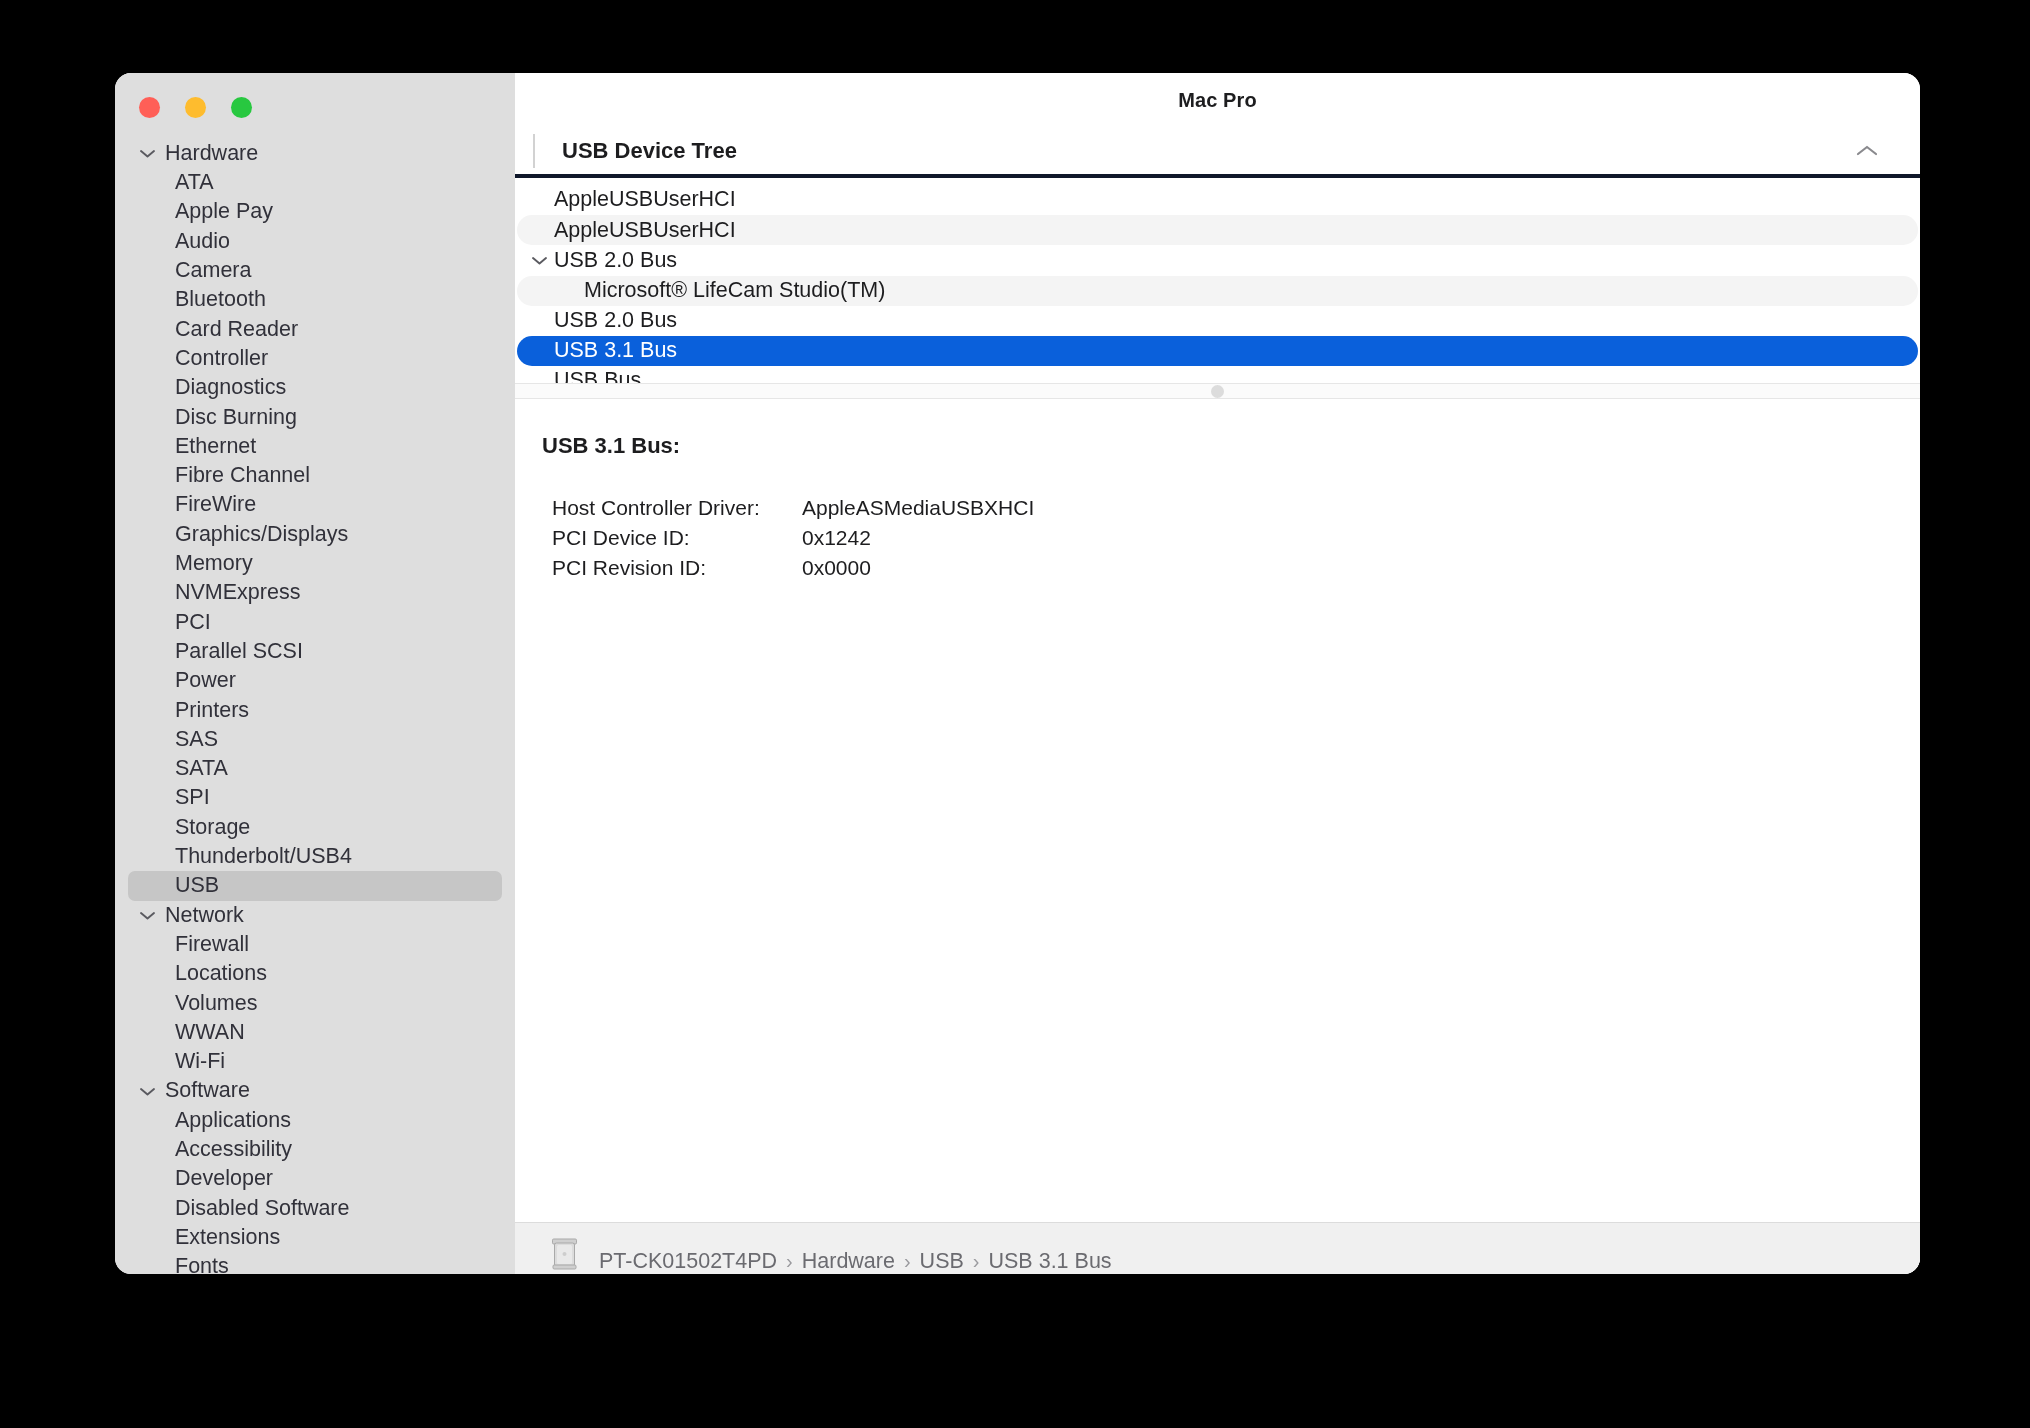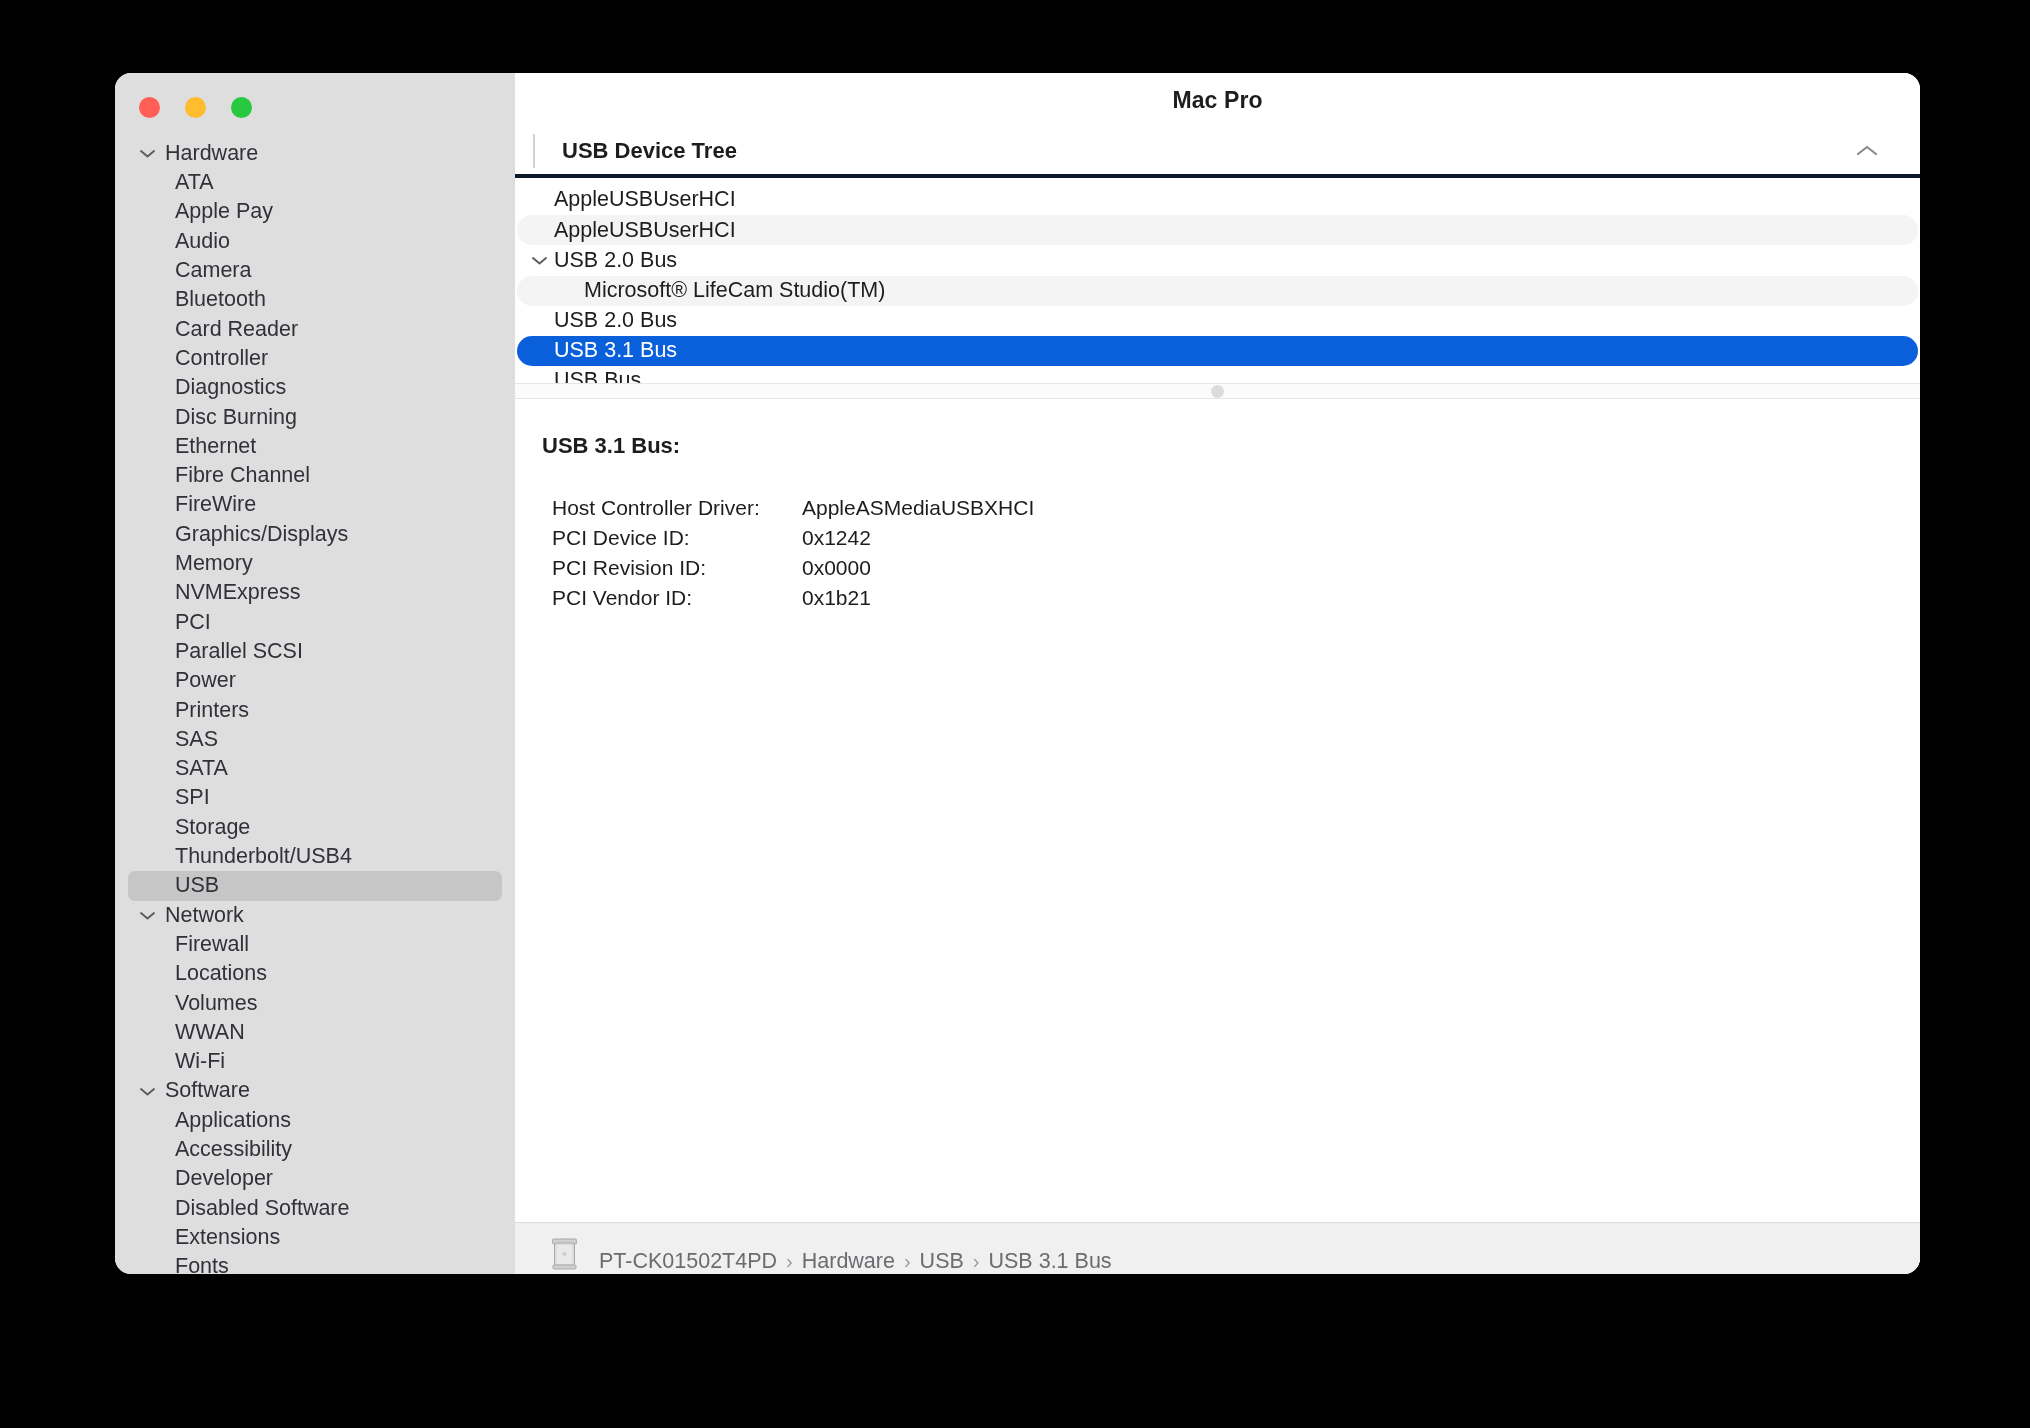--- a/index.html
+++ b/index.html
@@ -107,21 +107,21 @@
   }
 
   #titlebar {
     height: 55px;
     display: flex;
     align-items: center;
     justify-content: center;
     flex: 0 0 55px;
   }
   #window-title {
-    font-size: 23px;
+    font-size: 20px;
     font-weight: bold;
     color: #1d1d1f;
     letter-spacing: 0.1px;
   }
 
   #section-header {
     height: 50px;
     flex: 0 0 50px;
     display: flex;
     align-items: center;
@@ -499,24 +499,20 @@
             <span class="dvalue">AppleASMediaUSBXHCI</span>
           </div>
           <div class="detail-row">
             <span class="dlabel">PCI Device ID:</span>
             <span class="dvalue">0x1242</span>
           </div>
           <div class="detail-row">
             <span class="dlabel">PCI Revision ID:</span>
             <span class="dvalue">0x0000</span>
           </div>
-          <div class="detail-row">
-            <span class="dlabel">PCI Vendor ID:</span>
-            <span class="dvalue">0x1b21</span>
-          </div>
         </div>
     </div>
 
     <div id="footer">
       <span id="mac-icon">
         <svg width="27" height="32" viewBox="0 0 27 32" xmlns="http://www.w3.org/2000/svg">
           <rect x="1.5" y="1" width="24" height="5" rx="1.2" fill="#cfcfcf" stroke="#a9a9a9" stroke-width="1"></rect>
           <rect x="3.5" y="5" width="20" height="23" rx="2" fill="#dcdcdc" stroke="#a9a9a9" stroke-width="1"></rect>
           <rect x="6" y="7" width="15" height="19" rx="1.5" fill="#e9e9e9"></rect>
           <circle cx="13.5" cy="16" r="2" fill="#cdcdcd"></circle>

